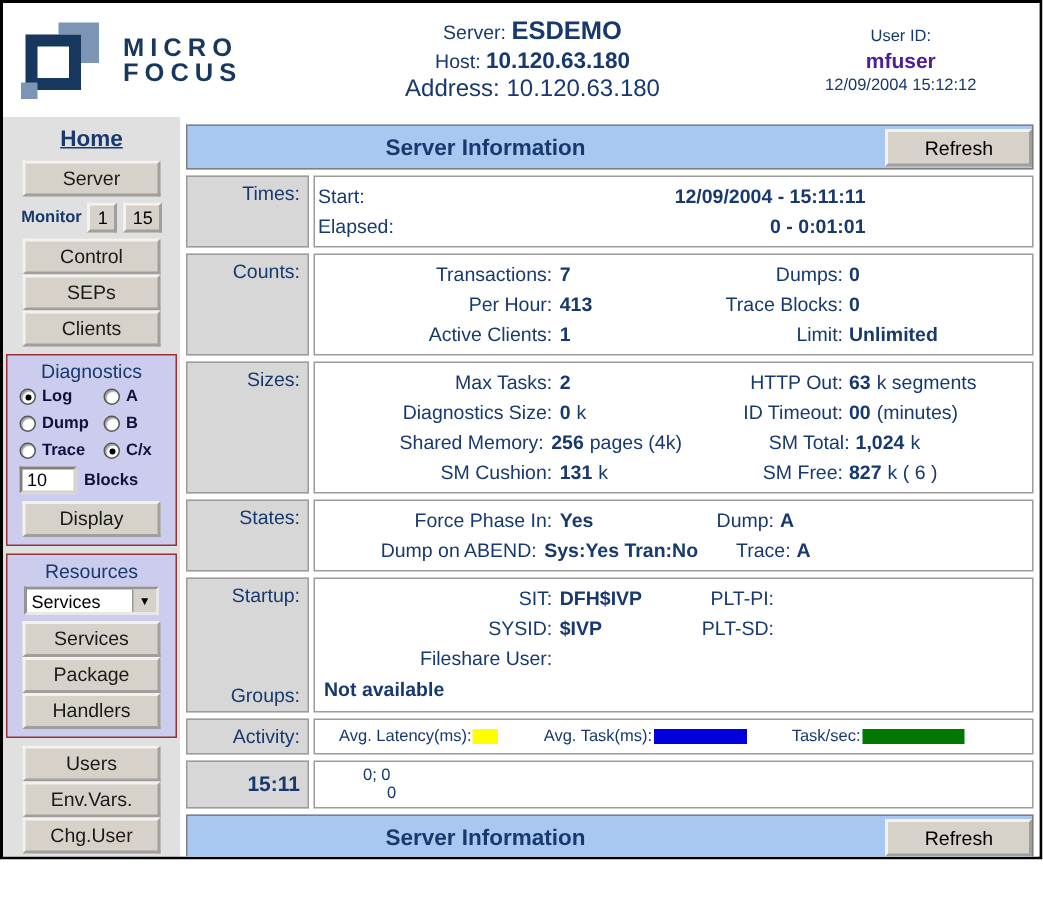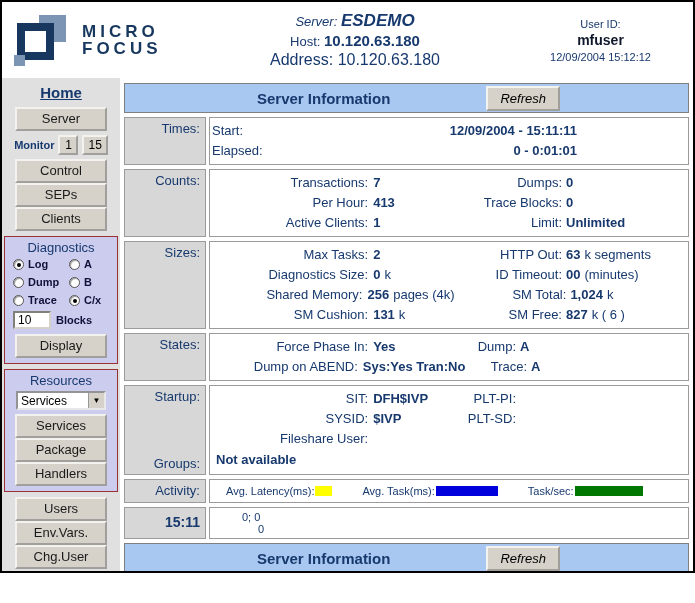--- a/index.html
+++ b/index.html
@@ -11,28 +11,28 @@
   }
   
   .hdr { height:76px; display:flex; align-items:center; background:#fff; }
   .hdr-logo { width:190px; display:flex; align-items:center; padding-left:12px; gap:10px; }
   .logo-mark { position:relative; width:58px; height:52px; flex:0 0 auto; }
   .logo-sq-back { position:absolute; right:6px; top:1px; width:27px; height:27px; background:#7d95b4; }
   .logo-sq-main { position:absolute; left:3px; top:9px; width:37px; height:37px; border:8px solid #17375e; background:#fff; }
   .logo-sq-small { position:absolute; left:0px; bottom:0px; width:11px; height:11px; background:#7d95b4; }
   .logo-text { color:#17375e; font-weight:bold; font-size:17px; line-height:17px; letter-spacing:4px; }
   .hdr-center { flex:1; text-align:center; color:#17396e; }
-  .hdr-line1 { font-size:13px;font-style:italic; }
+  .hdr-line1 { font-size:13px; }
   .hdr-line1 b { font-size:17px; }
   .hdr-line2 { font-size:13px; margin-top:1px; }
   .hdr-line2 b { font-size:15px; }
   .hdr-line3 { font-size:16px; margin-top:2px; }
   .hdr-right { width:175px; text-align:center; padding-right:10px; }
   .uid-label { font-size:11px; color:#17396e; }
-  .uid-value { font-size:14px; font-weight:bold; color:#0f172a; margin-top:2px; }
+  .uid-value { font-size:14px; font-weight:bold; color:#4c1d95; margin-top:2px; }
   .uid-time { font-size:11px; color:#17396e; margin-top:3px; }
   
   .bdy { display:flex; height:527px; }
   .sidebar { width:118px; background:#e0e0e0; padding-top:6px; text-align:center; flex:0 0 auto; }
   .home { font-size:15px; font-weight:bold; text-decoration:underline; color:#17396e; margin-bottom:6px; display:inline-block; cursor:pointer; }
   .btn {
     display:block; width:92px; margin:0 auto; padding:2px 0 3px;
     background:#d6d2c9; color:#1a1a1a; font-family:"Liberation Sans",sans-serif;
     font-size:13px; border:2px outset #f4f2ee; cursor:pointer;
   }
@@ -51,22 +51,22 @@
   .blocks-row { display:flex; align-items:center; gap:5px; padding-left:8px; margin:4px 0 5px; }
   .blocks-input { width:38px; height:18px; border:2px inset #d6d2c9; font-size:12px; padding-left:3px; font-family:"Liberation Sans",sans-serif; }
   .blocks-lbl { font-size:11px; font-weight:bold; color:#10103a; }
   .select-box { display:flex; width:90px; height:19px; margin:3px auto 4px; border:2px inset #e8e8e8; background:#fff; cursor:pointer; }
   .select-text { flex:1; font-size:12px; text-align:left; padding:1px 0 0 3px; color:#000; }
   .select-arrow { width:16px; background:#d6d2c9; border-left:1px solid #999; font-size:8px; line-height:15px; color:#000; }
   
   .main { flex:1; padding:5px 4px 0 4px; background:#fff; }
   .bar { height:30px; background:#a9c8f1; border:1px solid #808080; display:flex; align-items:center; margin-bottom:4px; }
   .bar-title { margin-left:132px; font-size:15px; font-weight:bold; color:#17396e; }
-  .bar-btn { margin-left:auto; margin-right:128px; padding:3px 12px; background:#d6d2c9;
-    border:2px outset #f4f2ee; font-size:13px; font-family:"Liberation Sans",sans-serif; cursor:pointer;font-style:italic; }
+  .bar-btn { margin-left:auto; padding:3px 24px; background:#d6d2c9;
+    border:2px outset #f4f2ee; font-size:13px; font-family:"Liberation Sans",sans-serif; cursor:pointer; }
   .row { display:flex; gap:3px; margin-bottom:4px; }
   .row-label { width:82px; background:#d7d7d7; border:1px solid #9b9b9b; text-align:right;
     padding:3px 5px; font-size:13px; color:#17396e; flex:0 0 auto; }
   .row-content { flex:1; background:#fff; border:1px solid #9b9b9b; padding:3px 2px; color:#17396e; font-size:13px; }
   .kv { display:flex; line-height:20px; white-space:pre; }
   .kv .k1 { width:34%; text-align:right; padding-right:5px; }
   .kv .v1 { flex:1; text-align:left; font-weight:bold; }
   .kv .k2 { width:120px; text-align:right; padding-right:4px; }
   .kv .v2 { width:120px; text-align:left; font-weight:bold; }
   .kv .sfx { font-weight:normal; margin-left:4px; }

